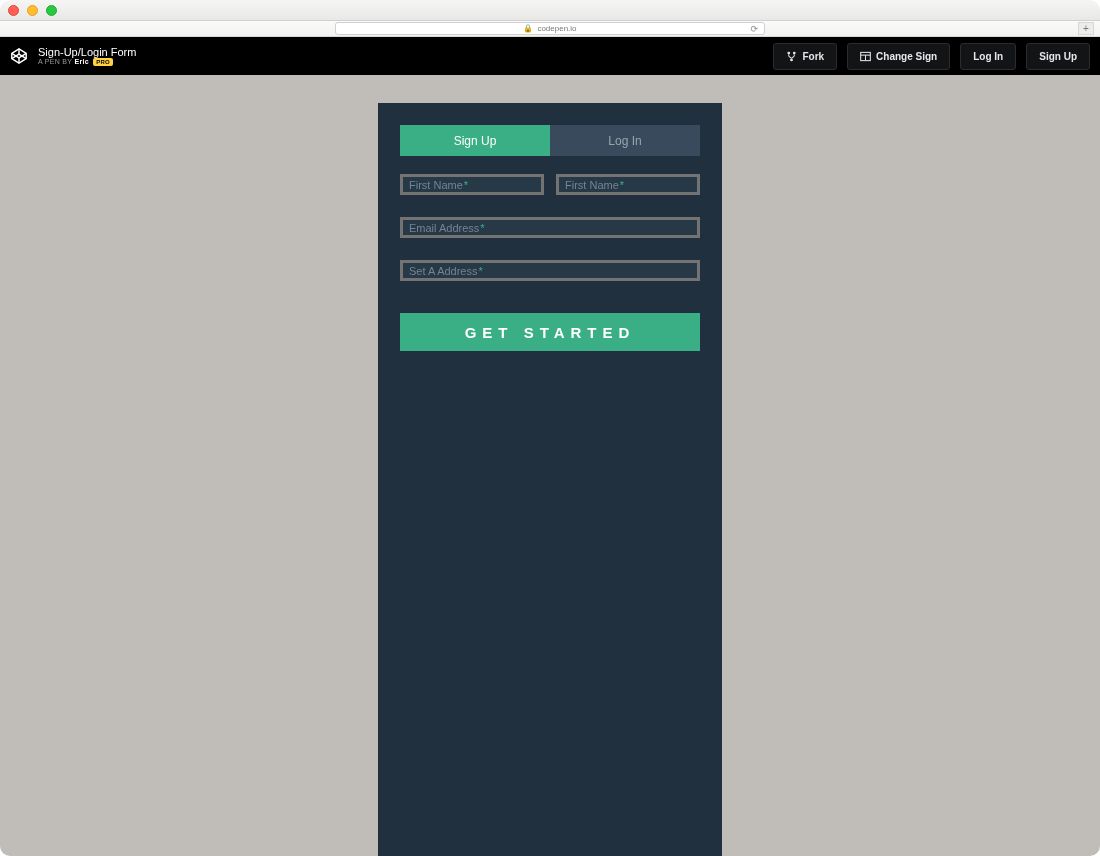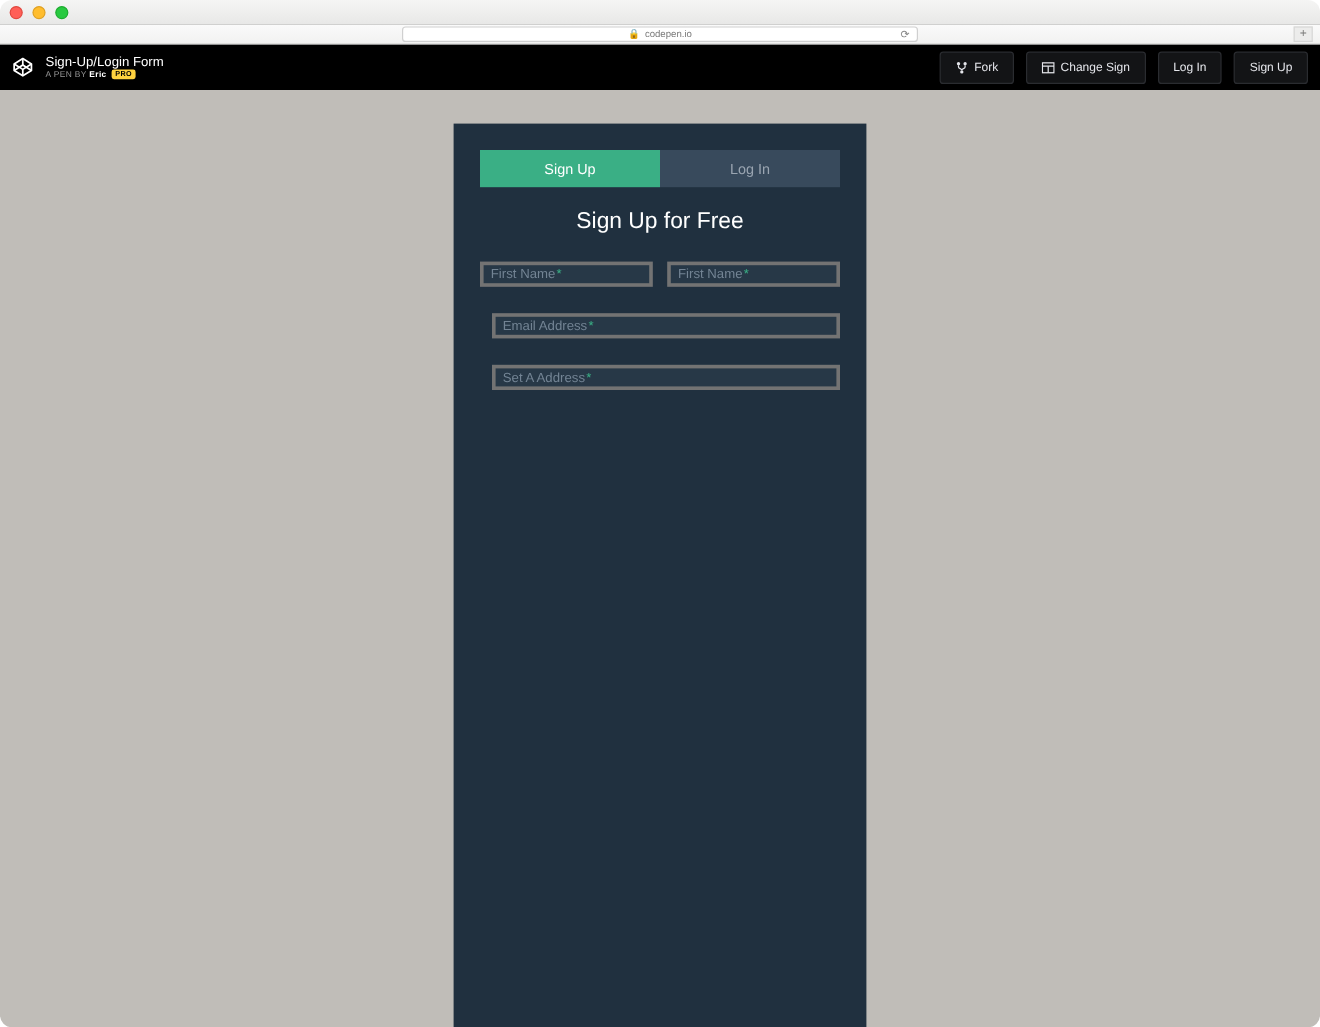--- a/index.html
+++ b/index.html
@@ -101,20 +101,21 @@
       background: #131416;
       border: 1px solid #2a2c30;
       color: #e5e6eb;
       font-size: 10px;
       padding: 7px 12px;
       border-radius: 3px;
       cursor: pointer;
       display: flex;
       align-items: center;
       gap: 5px;
+      font-weight: bold;
     }
     .cp-btn .ic { width: 11px; height: 11px; display: inline-flex; }
 
     
     .preview {
       height: calc(856px - 21px - 16px - 38px);
       background: #c0bdb8;
       display: flex;
       justify-content: center;
       padding-top: 28px;
@@ -152,21 +153,21 @@
       height: 21px;
       background: #273847;
       border: 3px solid #737373;
       color: #fff;
       font-size: 11px;
       padding: 0 6px;
       display: flex;
       align-items: center;
       position: relative;
     }
-    .field-full { width: 100%; margin-left: 10px; }
+    .field-full { width: 100%; }
     .field .ph { color: #738494; }
     .field .req { color: #3aaf85; margin-left: 1px; }
 
     .submit-btn {
       width: 100%;
       height: 38px;
       background: #3aaf85;
       color: #fff;
       border: none;
       font-size: 15px;
@@ -249,21 +250,20 @@
 
     <div class="tabs">
       <div class="tab active">
         <span>Sign Up</span>
       </div>
       <div class="tab inactive">
         <span>Log In</span>
       </div>
     </div>
 
-    <h1 class="form-title">Sign Up for Free</h1>
 
     <div class="row">
       <div class="field">
         <span class="ph">First Name</span>
           <span class="req">*</span>
       </div>
       <div class="field">
         <span class="ph">First Name</span>
           <span class="req">*</span>
       </div>
@@ -276,15 +276,18 @@
       </div>
     </div>
 
     <div class="row">
       <div class="field field-full">
         <span class="ph">Set A Address</span>
           <span class="req">*</span>
       </div>
     </div>
 
+    <button class="submit-btn">
+      <span>GET STARTED</span>
+    </button>
 
   </div>
 </div>
 
 </body></html>

